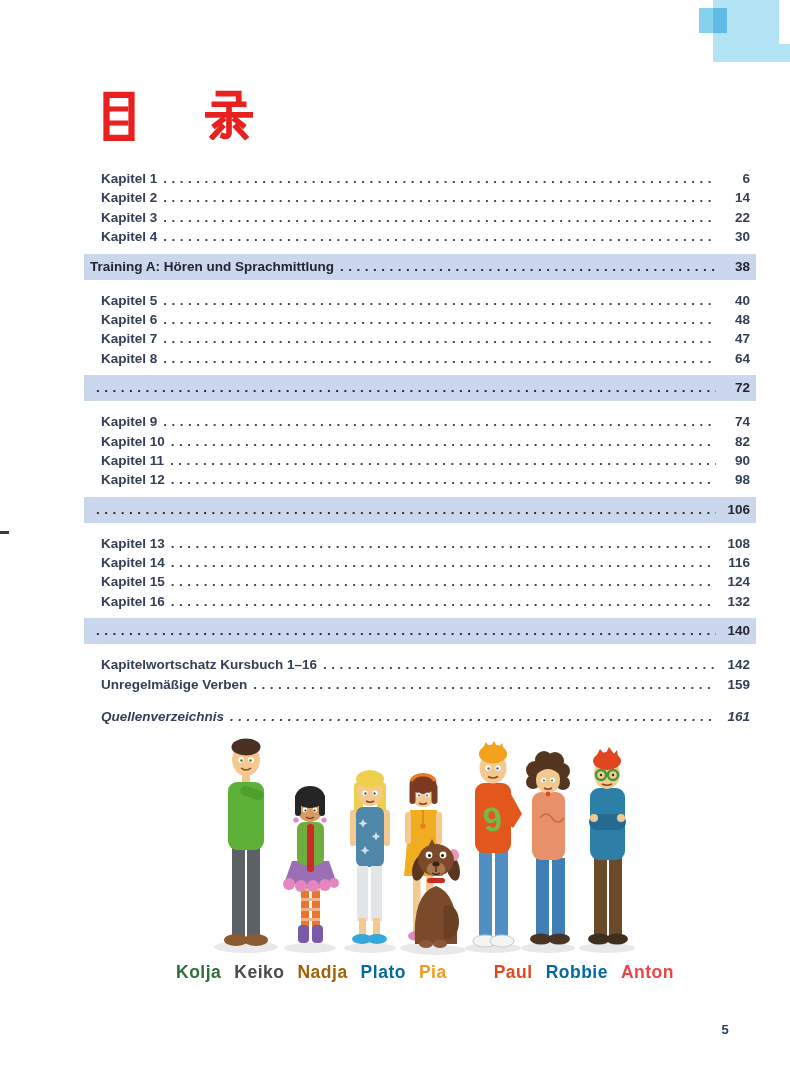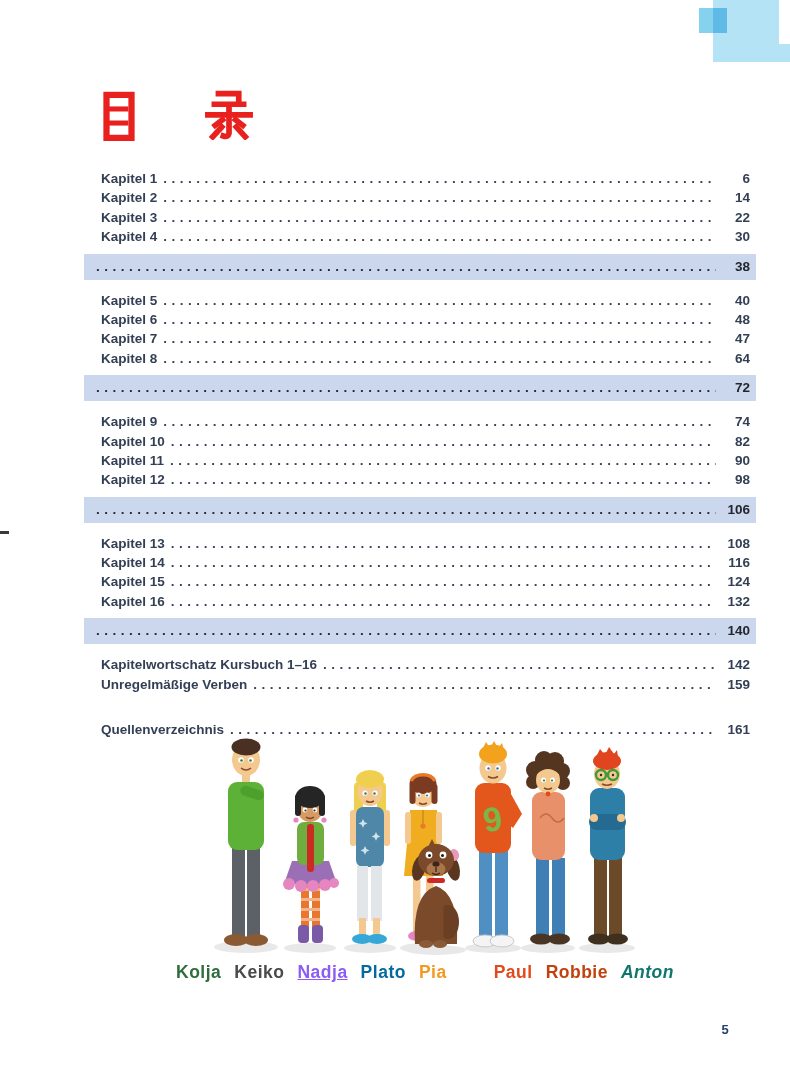--- a/index.html
+++ b/index.html
@@ -23,21 +23,21 @@
   .title-wrap svg{position:absolute;}
   .glyph-mu{left:0;top:3px;}
   .glyph-lu{left:106px;top:0;}
 
   
   .toc{
     position:absolute;left:84px;top:171px;width:672px;
     color:#333f54;font-size:13.5px;font-weight:700;
   }
   .toc-group{margin:0;}
-  .toc-group-gap{margin-top:26px;}
+  .toc-group-gap{margin-top:13px;font-style:italic;}
   .toc-row{display:flex;align-items:baseline;height:19.4px;padding:0 6px 0 17px;}
   .toc-band{
     display:flex;align-items:baseline;height:26px;line-height:26px;
     background:#cbd7ed;padding:0 6px;margin:5px 0 13px 0;color:#23262e;
   }
   .toc-band .toc-label{line-height:26px;}
   .toc-label{white-space:nowrap;}
   .toc-dots{
     flex:1;overflow:hidden;white-space:nowrap;margin:0 6px;
     letter-spacing:4.5px;font-weight:700;
@@ -103,20 +103,21 @@
         <span class="toc-dots">................................................................................................................................................................</span>
         <span class="toc-page">22</span>
       </div>
       <div class="toc-row">
         <span class="toc-label">Kapitel 4</span>
         <span class="toc-dots">................................................................................................................................................................</span>
         <span class="toc-page">30</span>
       </div>
     </div>
     <div class="toc-band">
+      <span class="toc-label">Training A: Hören und Sprachmittlung</span>
       <span class="toc-dots">................................................................................................................................................................</span>
       <span class="toc-page">38</span>
     </div>
     <div class="toc-group">
       <div class="toc-row">
         <span class="toc-label">Kapitel 5</span>
         <span class="toc-dots">................................................................................................................................................................</span>
         <span class="toc-page">40</span>
       </div>
       <div class="toc-row">
@@ -408,21 +409,21 @@
     <line x1="396" y1="47" x2="398" y2="47" stroke="#3f9a3a" stroke-width="2.4"></line>
     <circle cx="391" cy="47" r="1.2" fill="#2a2a2a"></circle>
       <circle cx="403" cy="47" r="1.2" fill="#2a2a2a"></circle>
     <path d="M392,56 Q397,58.5 402,56" stroke="#8a4a2a" stroke-width="1.5" fill="none"></path>
   </g>
 </svg>
 
 <div class="character-names">
     <span class="char-name" style="color: rgb(47, 110, 60);">Kolja</span>
     <span class="char-name" style="color: rgb(74, 74, 74);">Keiko</span>
-    <span class="char-name" style="color: #8b5cf6; text-decoration: underline;">Nadja</span>
+    <span class="char-name" style="color: #a16207;">Nadja</span>
     <span class="char-name" style="color: #0369a1;">Plato</span>
     <span class="char-name" style="color: rgb(243, 154, 30);">Pia</span>
     <span class="char-name" style="color: rgb(226, 73, 28); margin-left: 34px;">Paul</span>
-    <span class="char-name" style="color: #c2410c;">Robbie</span>
-    <span class="char-name" style="color: #0f766e; font-style: italic;">Anton</span>
+    <span class="char-name" style="color: #0369a1;">Robbie</span>
+    <span class="char-name" style="color: #ef4444;">Anton</span>
   </div>
 
 <div class="folio">5</div>
 
 </body></html>

